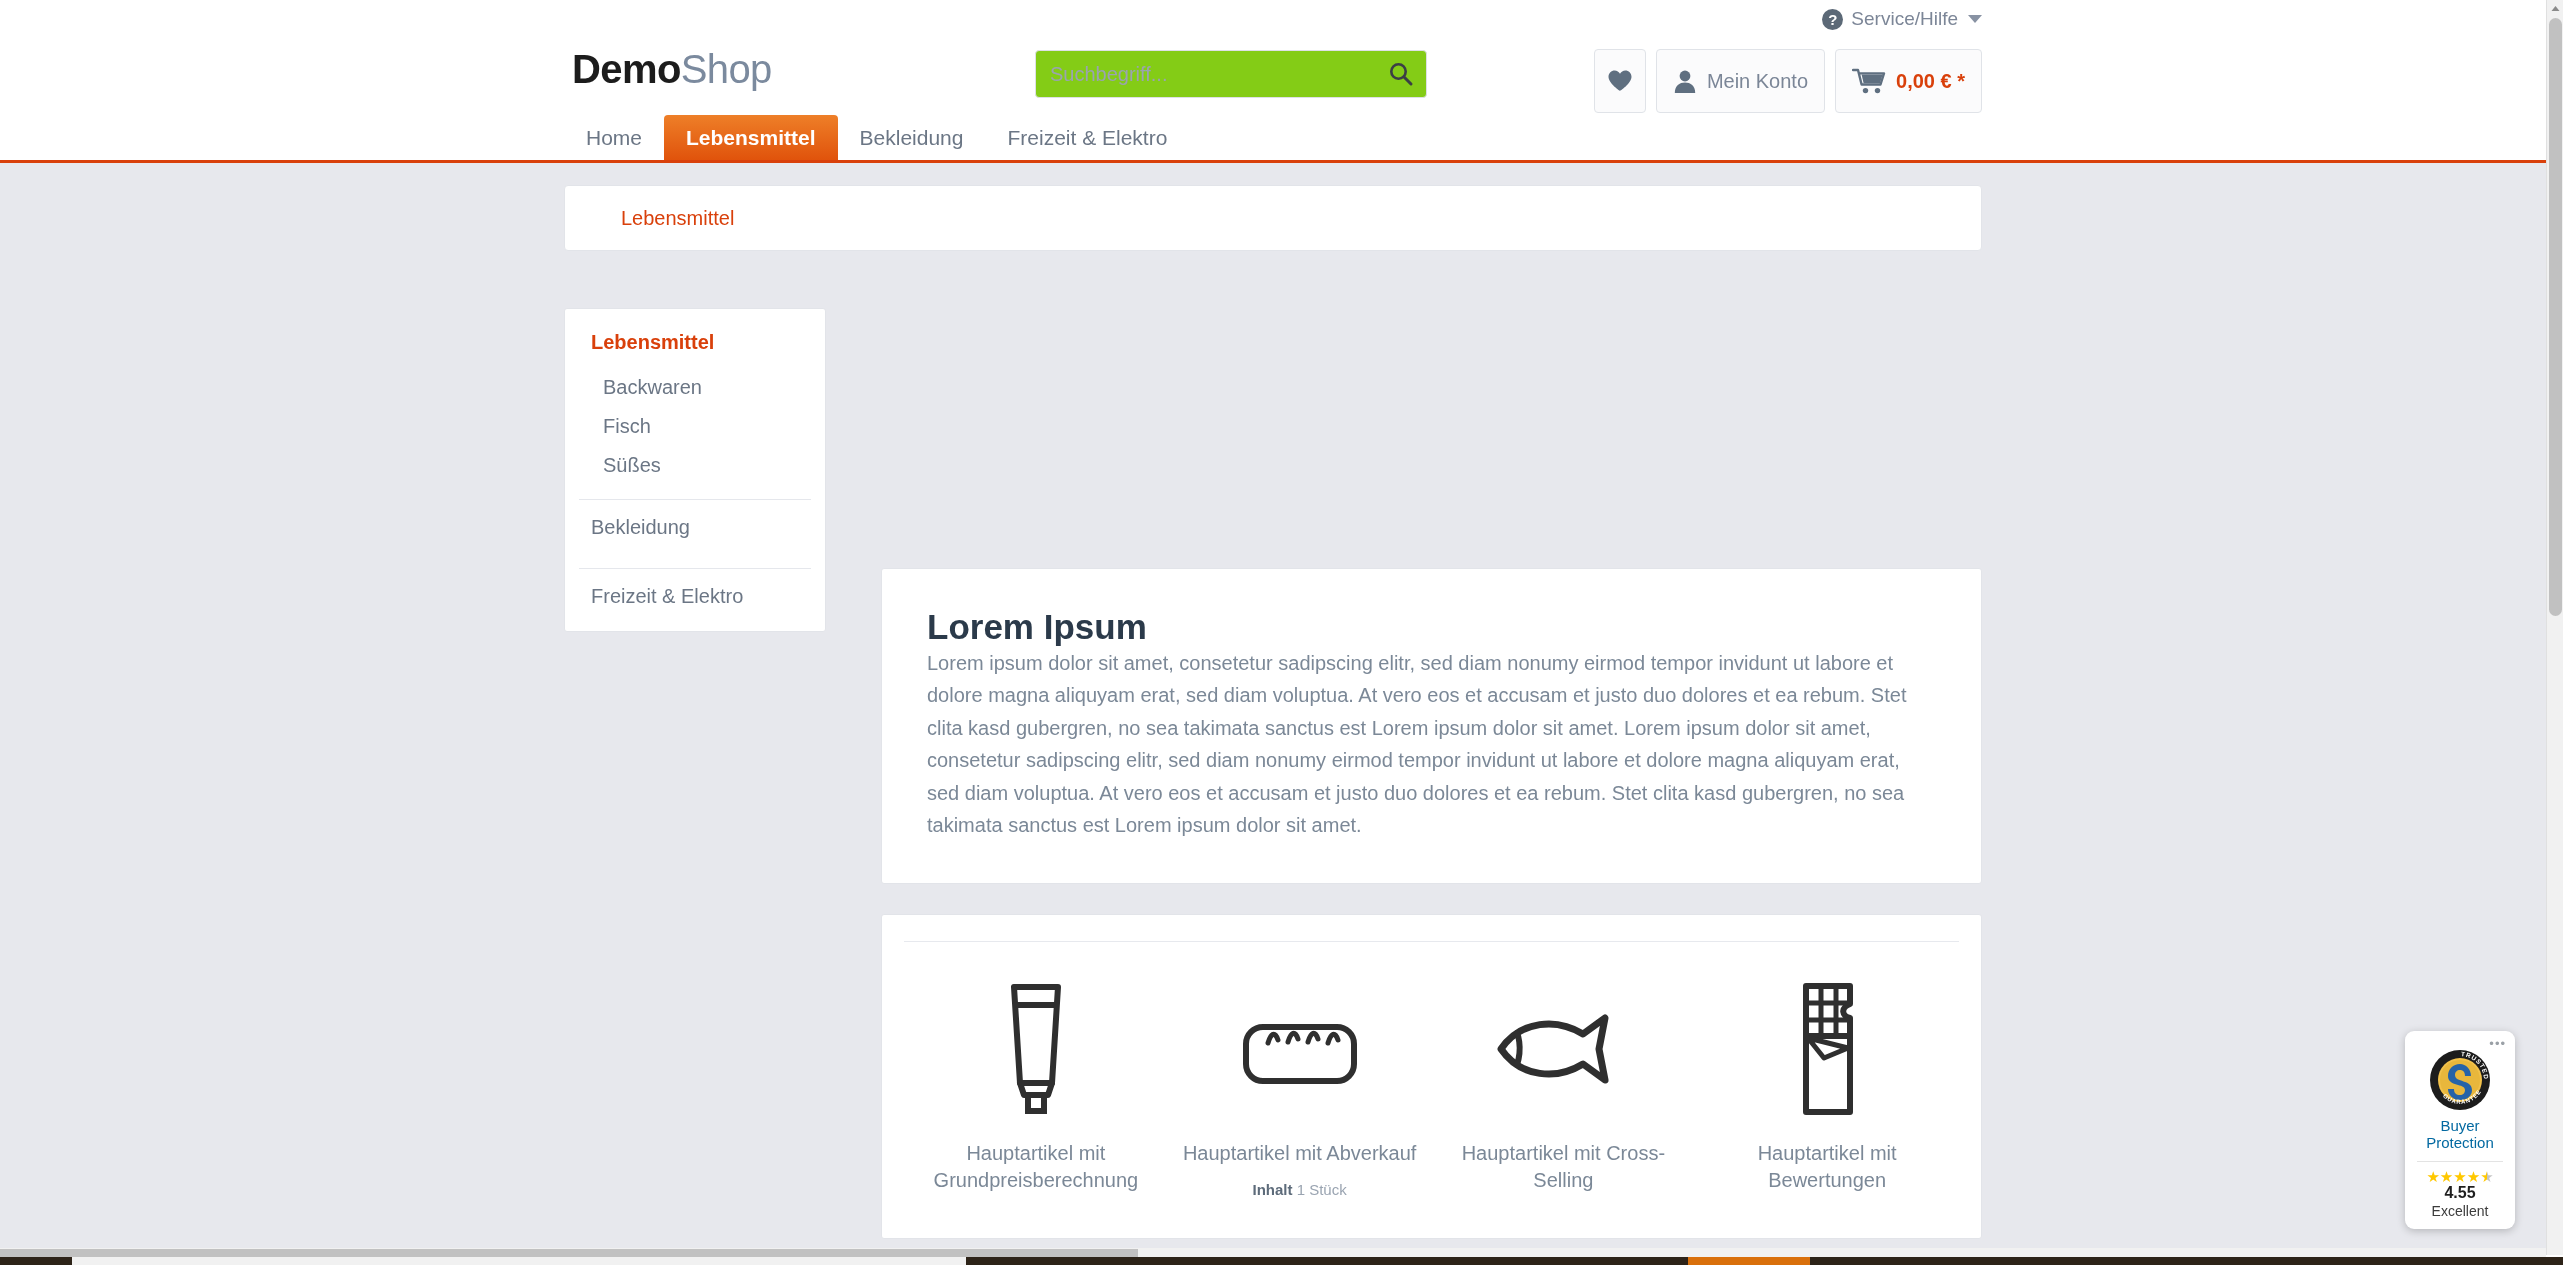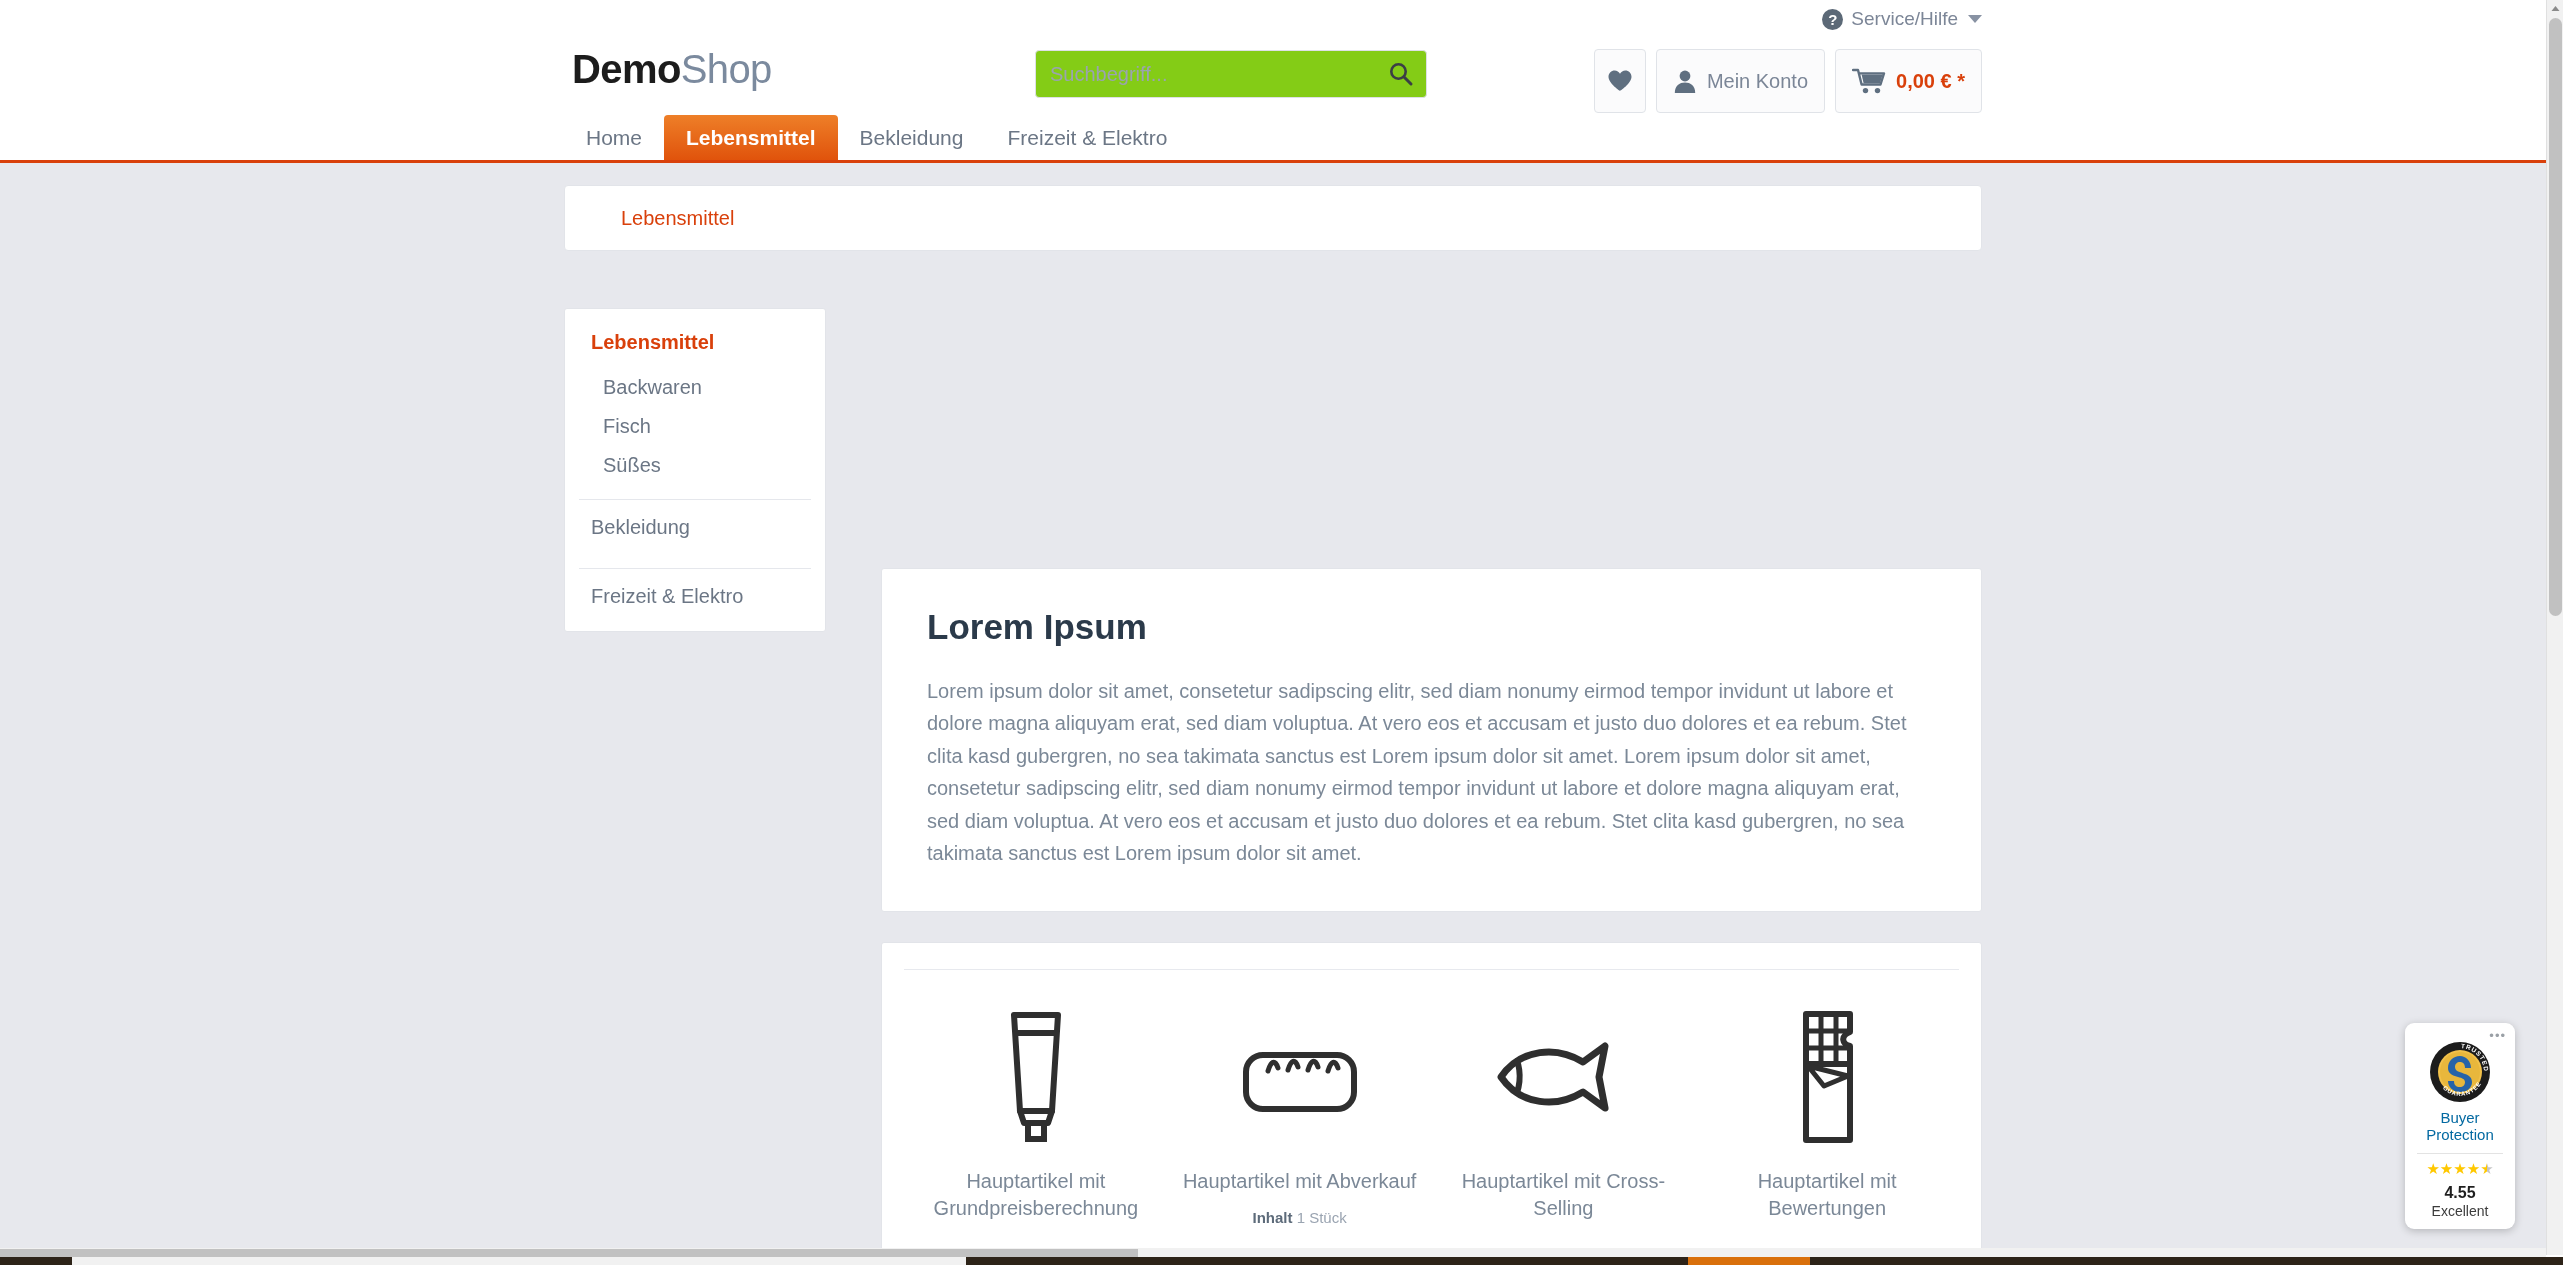--- a/index.html
+++ b/index.html
@@ -181,21 +181,20 @@
   
   .card {
     background: #ffffff;
     border: 1px solid #e2e4e9;
     border-radius: 3px;
     margin-left: 55px;
   }
   .card-text { padding: 38px 45px 42px 45px; margin-top: 260px; }
   .card-h1 {
     font-size: 35px; font-weight: bold; color: #2b3a4a;
-    margin-bottom: 28px;
   }
   .card-p {
     font-size: 20px; line-height: 1.62; color: #7b8897;
     text-align: left;
   }
 
   .card-topseller { padding: 26px 22px 30px 22px; margin-top: 30px; }
   .topseller-title {
     font-size: 21px; font-weight: bold; color: #36414f;
     padding: 0 0 18px 4px;
@@ -231,21 +230,21 @@
     cursor: pointer;
   }
   .ts-dots {
     position: absolute; right: 9px; top: 5px;
     color: #9aa0a6; font-size: 13px; letter-spacing: 1px;
   }
   .ts-seal { margin: 6px auto 6px auto; display: block; }
   .ts-title { font-size: 15px; color: #0369a1; line-height: 1.18; }
   .ts-rule { height: 1px; background: #e3e3e3; margin: 9px 4px 7px 4px; }
   .ts-stars { font-size: 15px; letter-spacing: 0px; line-height: 1; }
-  .ts-score { font-size: 16px; font-weight: bold; color: #1f1f1f; margin-top: 8px; }
+  .ts-score { font-size: 16px; font-weight: bold; color: #1f1f1f; margin-top: 0; }
   .ts-label { font-size: 14px; color: #3c3c3c; margin-top: 1px; }
 
   
   .vscroll {
     position: absolute; right: 0; top: 0;
     width: 17px; height: 1255px;
     background: #f1f1f1;
     border-left: 1px solid #e0e0e0;
     z-index: 50;
   }

